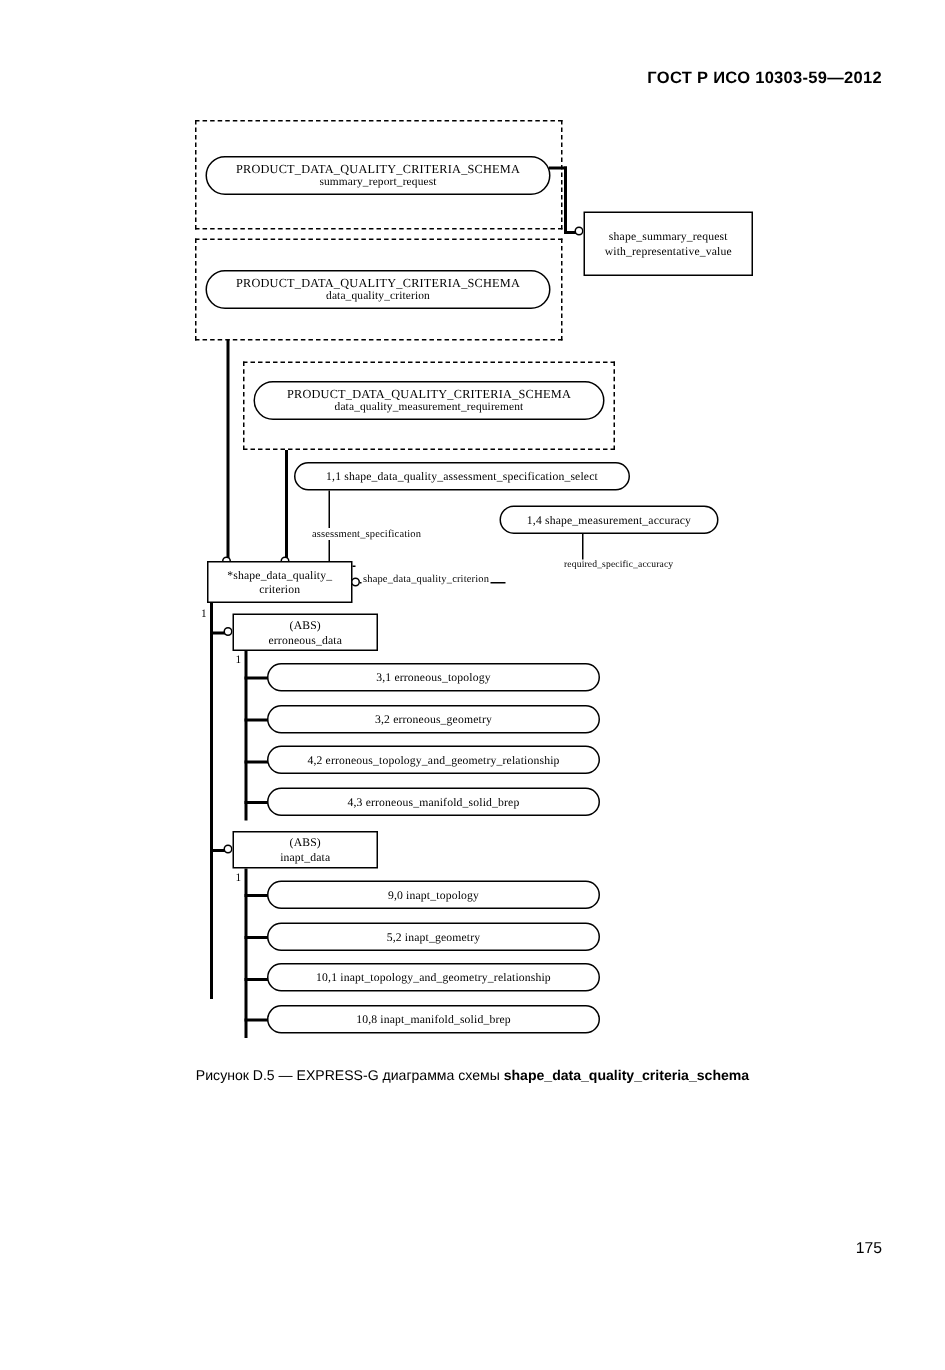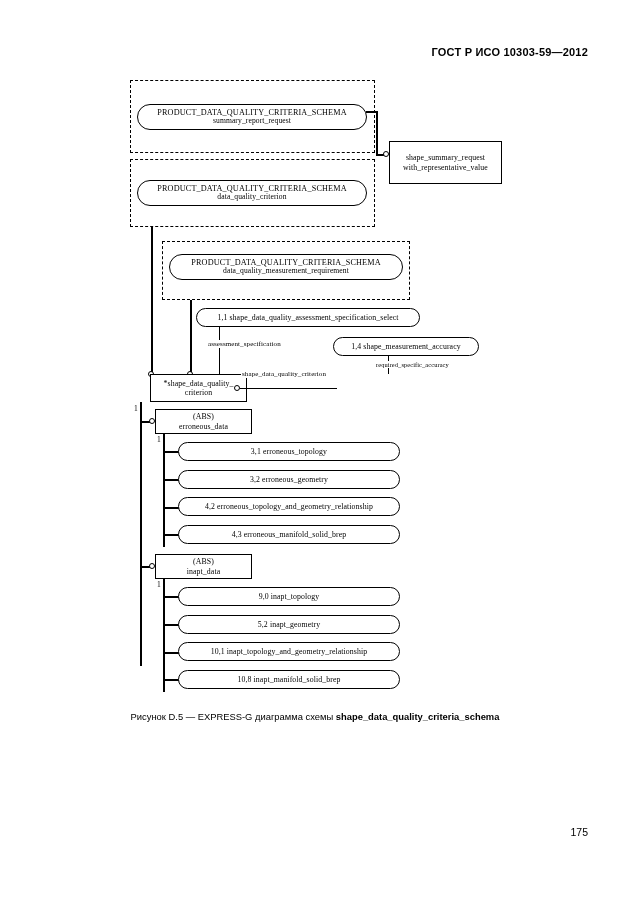--- a/index.html
+++ b/index.html
@@ -66,21 +66,21 @@
 
   
   .circ{
     position:absolute;width:6px;height:6px;border:1px solid #000;
     border-radius:50%;background:#fff;box-sizing:border-box;
   }
 
   
   .alabel{
     position:absolute;font-size:7px;letter-spacing:.1px;
-    white-space:nowrap;background:#fff;padding:0 1px;
+    white-space:nowrap;background:#fff;padding:0 1px;margin-top:12px;
   }
   .sup1{
     position:absolute;font-size:7.5px;font-family:"Liberation Serif",serif;
   }
 
   
   .caption{
     position:absolute;left:0;right:0;top:710px;text-align:center;
     font-family:"Liberation Sans", sans-serif;font-size:9.4px;line-height:1.45;
   }
@@ -135,21 +135,21 @@
     <div class="ln v" style="left:219px;top:327px;height:51px;"></div>
     <div class="ln h" style="left:219px;top:377px;width:18px;"></div>
 
     <div class="alabel" style="left:207px;top:340px;">assessment_specification</div>
 
     <div class="rbox1" style="left:333px;top:337px;width:146px;height:19px;">1,4 shape_measurement_accuracy</div>
 
     <div class="ln v" style="left:388px;top:356px;height:18px;"></div>
     <div class="alabel" style="left:375px;top:361px;font-size:6.4px;">required_specific_accuracy</div>
 
-    <div class="ebox" style="left:138px;top:374px;width:97px;height:28px;margin-left:12px;">
+    <div class="ebox" style="left:138px;top:374px;width:97px;height:28px;">
       <div class="l1">*shape_data_quality_</div>
       <div class="l2">criterion</div>
     </div>
 
     <div class="circ" style="left:234px;top:385px;"></div>
     <div class="ln h" style="left:240px;top:388px;width:97px;"></div>
     <div class="alabel" style="left:241px;top:370px;">shape_data_quality_criterion</div>
 
 
     <div class="ln thick-v" style="left:140px;top:402px;height:264px;"></div>

